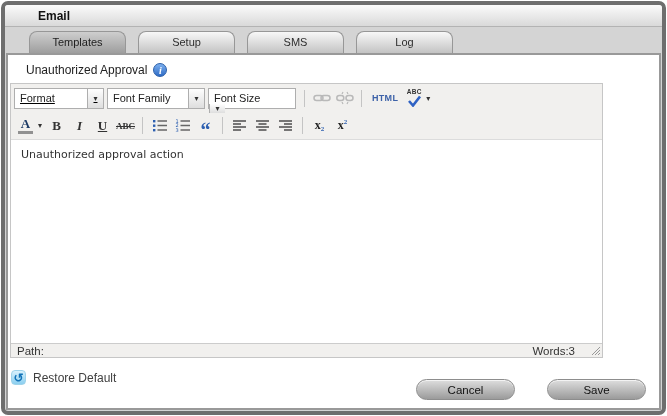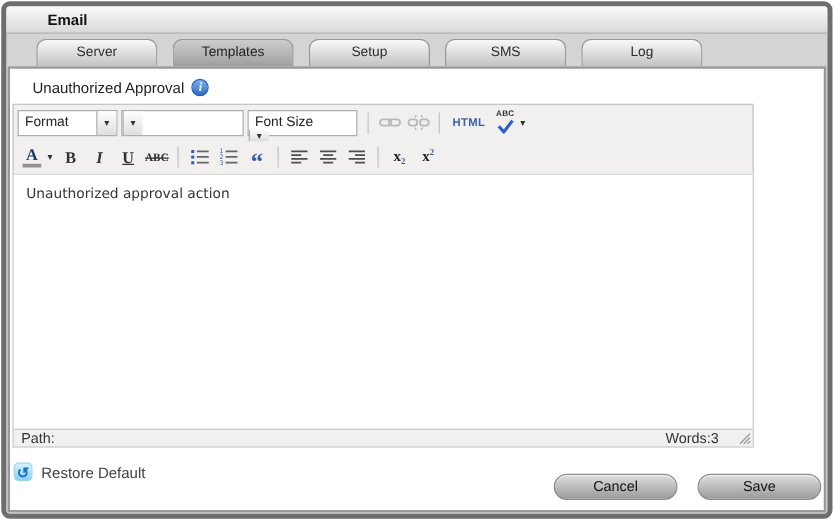--- a/index.html
+++ b/index.html
@@ -37,21 +37,21 @@
   .tb-row { display:flex; align-items:center; padding:0 3px; }
   .tb-row.r1 { height:28px; }
   .tb-row.r2 { height:27px; }
 
   .mce-select { display:flex; align-items:stretch; height:21px; background:#fff;
                 border:1px solid #aeaeae; margin-right:3px; }
   .mce-select .val { flex:1; font-size:11px; color:#222; padding:3px 4px 0 5px; white-space:nowrap; }
   .mce-select .arrowbox { width:16px; border-left:1px solid #aeaeae;
                 background:linear-gradient(#fefefe,#dedede); display:flex; align-items:center; justify-content:center;
                 font-size:8px; color:#333; }
-  .w-format { width:80px; } .w-family { width:98px; } .w-size { width:88px;flex-direction:column; }
+  .w-format { width:90px;text-decoration:underline; } .w-family { width:98px; } .w-size { width:88px;flex-direction:column; }
 
   .sep { width:1px; height:17px; background:#c4c4c4; margin:0 5px; }
 
   .tb-btn { min-width:21px; height:20px; display:flex; align-items:center; justify-content:center;
             margin:0 1px; color:#333; }
   .glyph-serif { font-family:"Liberation Serif", serif; }
   .b-bold  { font-size:13px; font-weight:bold; }
   .b-italic{ font-size:13px; font-style:italic; font-weight:bold; }
   .b-under { font-size:13px; font-weight:bold; text-decoration:underline; }
   .b-strike{ font-size:9px; font-weight:bold; text-decoration:line-through; letter-spacing:0; }
@@ -82,38 +82,37 @@
   .statusbar .words { margin-right:14px; }
   .grip { width:12px; height:12px; align-self:flex-end; margin:0 1px 1px 0; }
 
   .restore-row { display:flex; align-items:center; gap:7px; margin:12px 0 0 3px; }
   .restore-icon { width:15px; height:15px; border-radius:4px;
                   background:linear-gradient(#d9f1fc,#8bcff0); border:1px solid #9fd3ea;
                   display:flex; align-items:center; justify-content:center;
                   color:#1273b8; font-size:12px; font-weight:bold; line-height:1; }
   .restore-lbl { font-size:12px; color:#404040; }
 
-  .footer-btns { position:absolute; right:2px; bottom:8px; display:flex; gap:16px; }
+  .footer-btns { position:absolute; right:13px; bottom:8px; display:flex; gap:32px; }
   .pill-btn { width:99px; height:21px; border-radius:11px; border:1px solid #8d8d8d;
               background:linear-gradient(#dedede,#9b9b9b); font-size:11.5px; color:#111;
               display:flex; align-items:center; justify-content:center;
               box-shadow: inset 0 1px 0 rgba(255,255,255,.65); }
 </style>
 </head>
 <body>
 
 <div class="stage">
   <div class="window">
 
     <div class="titlebar">
       <span class="title">Email</span>
     </div>
 
     <div class="tabs">
-      <div class="tab">Server</div>
       <div class="tab active">Templates</div>
       <div class="tab">Setup</div>
       <div class="tab">SMS</div>
       <div class="tab">Log</div>
     </div>
 
     <div class="panel">
 
       <div class="fieldrow">
         <span class="lbl">Unauthorized Approval</span>
@@ -121,20 +120,21 @@
       </div>
 
       <div class="editor">
 
         <div class="tb-row r1">
           <div class="mce-select w-format">
             <span class="val">Format</span>
             <span class="arrowbox">▾</span>
           </div>
           <div class="mce-select w-family">
+            <span class="val">Font Family</span>
             <span class="arrowbox">▾</span>
           </div>
           <div class="mce-select w-size">
             <span class="val">Font Size</span>
             <span class="arrowbox">▾</span>
           </div>
 
           <span class="sep"></span>
 
           <span class="tb-btn">

